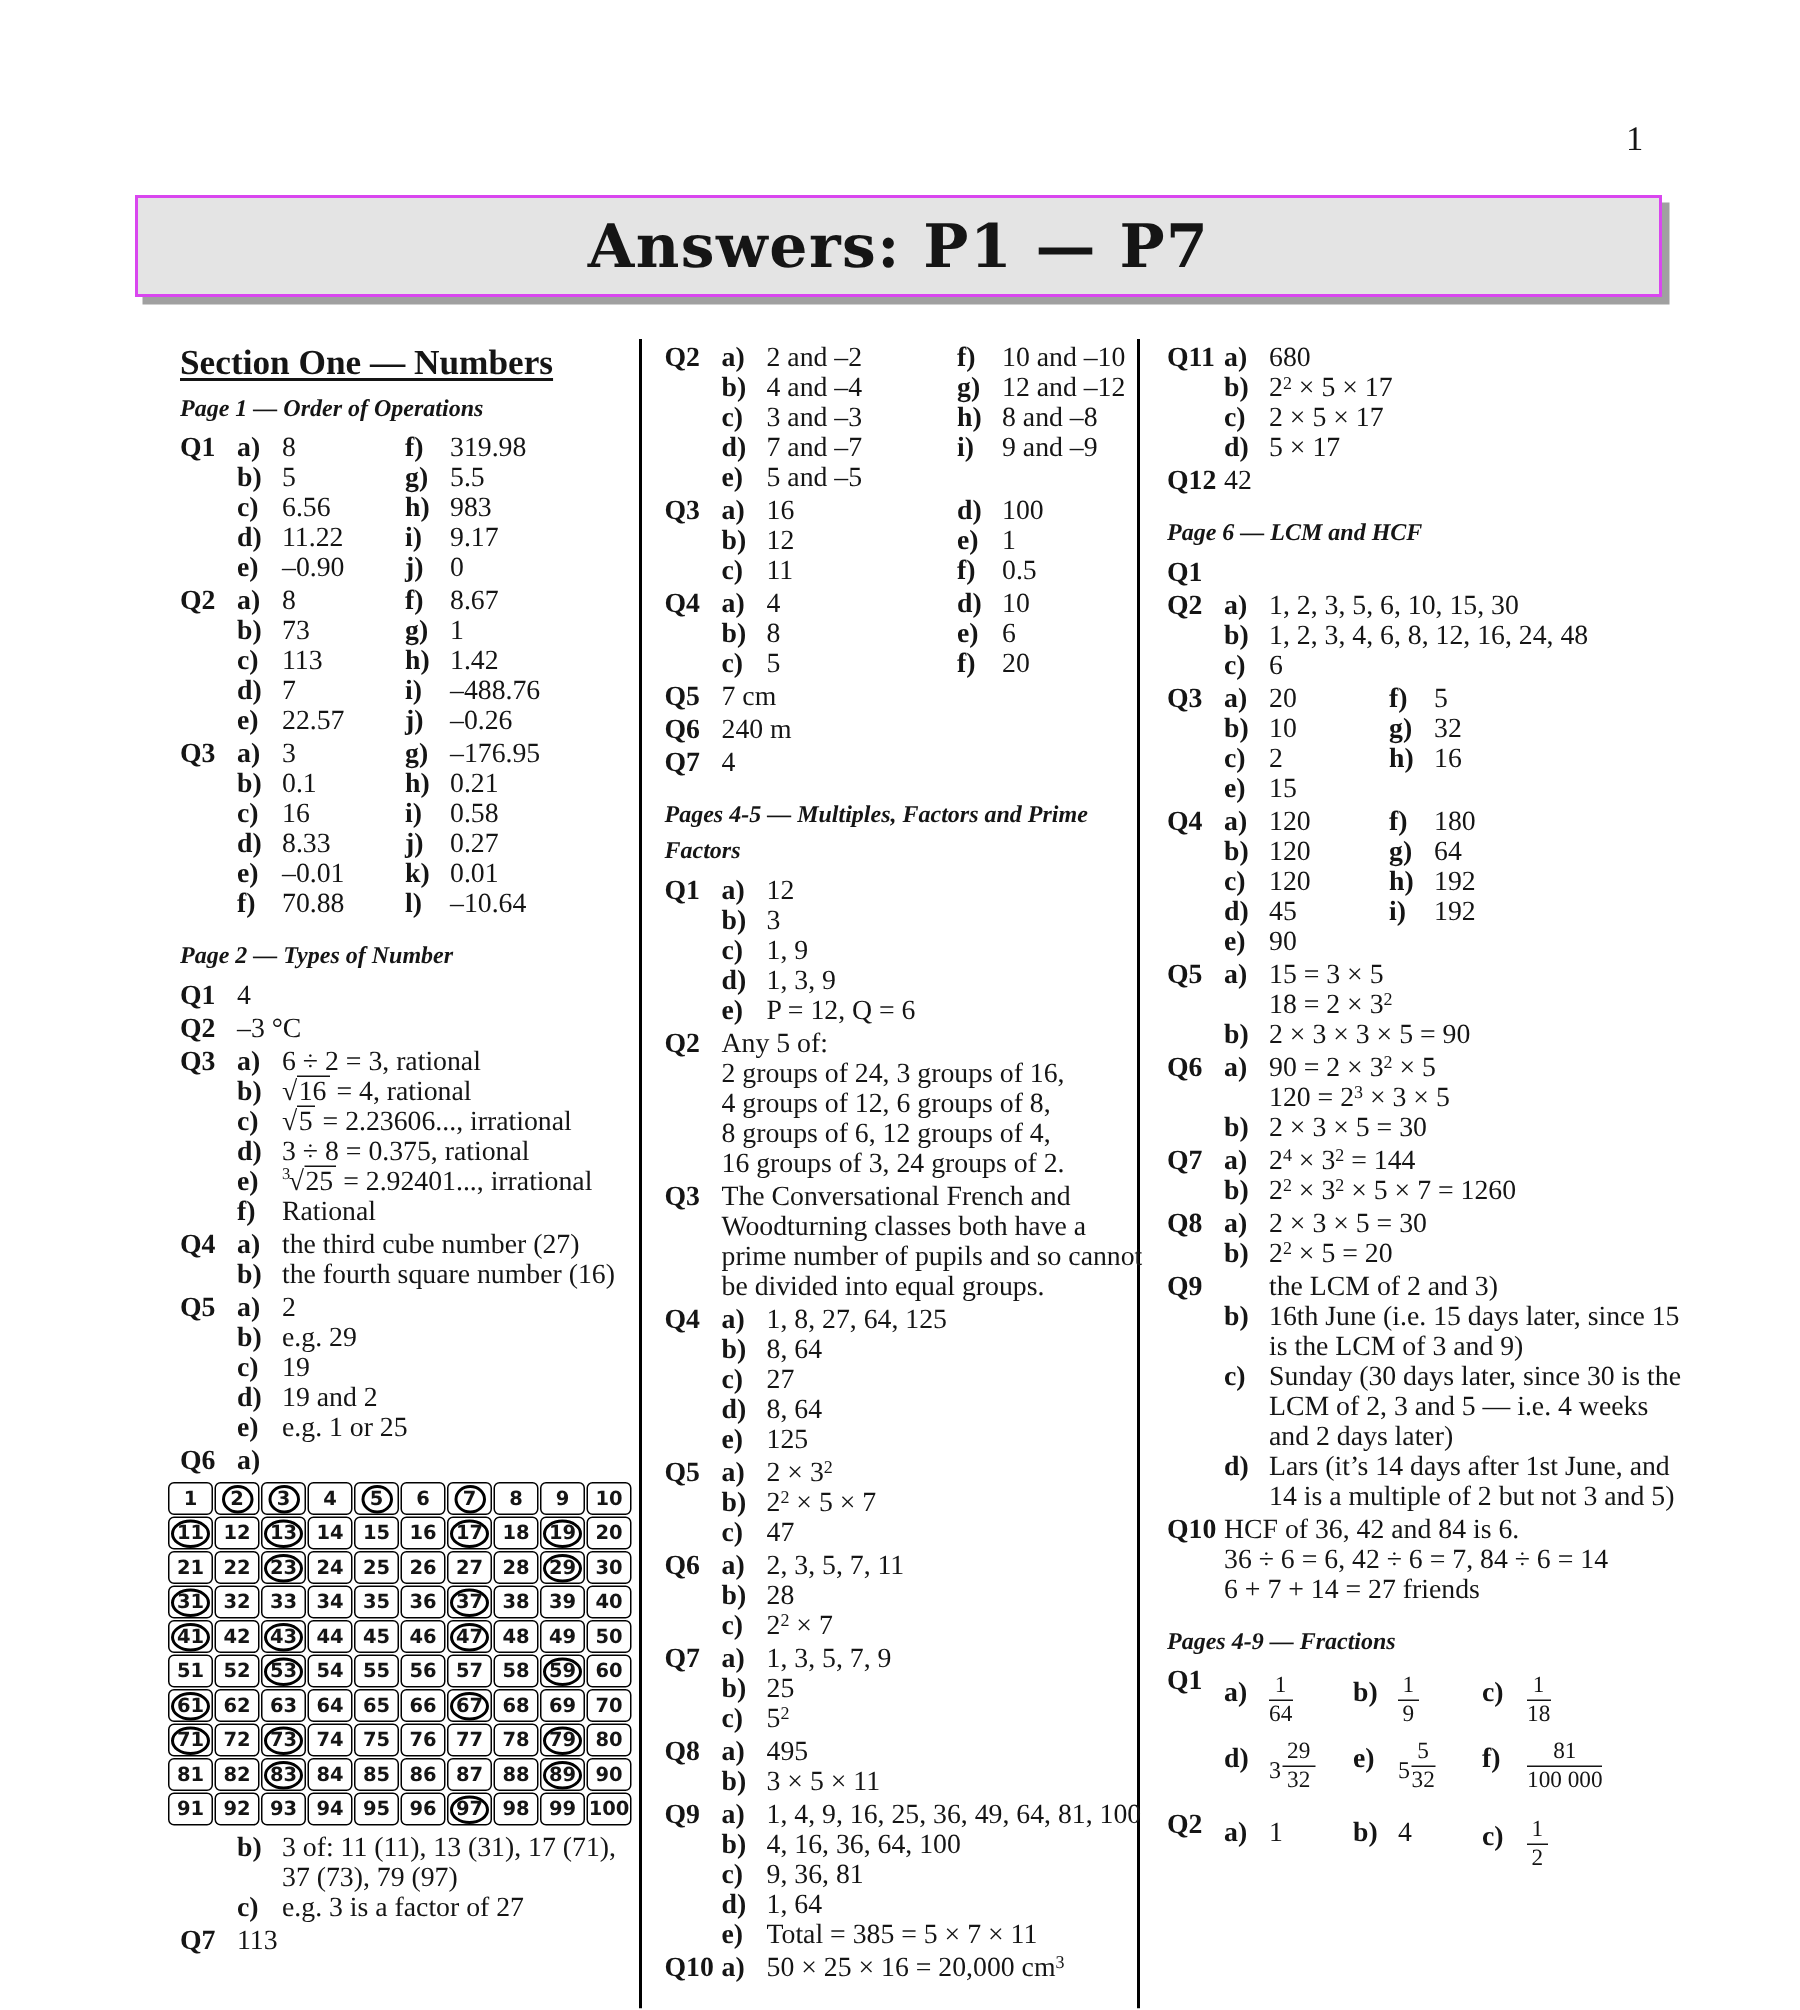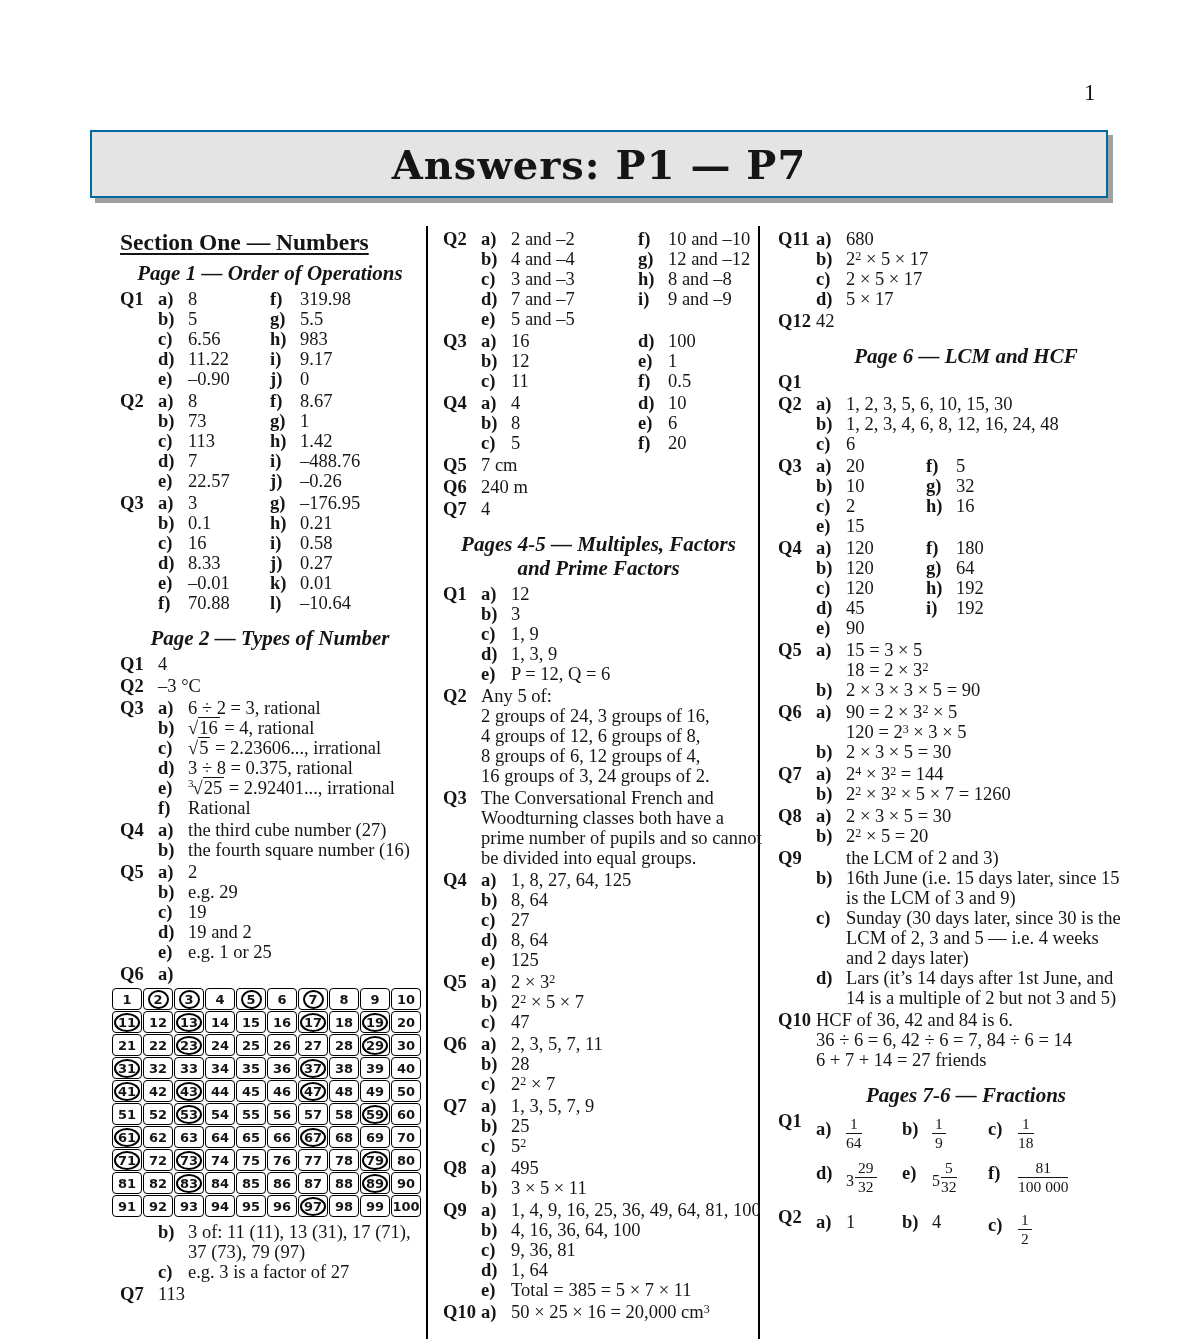--- a/index.html
+++ b/index.html
@@ -4,39 +4,39 @@
 <style>
   html,body{margin:0;padding:0;}
   body{
     width:1200px;height:1340px;position:relative;overflow:hidden;
     background:#ffffff;color:#151515;
     font-family:"Liberation Serif", serif;
   }
   .pnum{position:absolute;top:80px;left:1084px;font-size:23px;}
   .hdr{
     position:absolute;left:90px;top:130px;width:1014px;height:64px;
-    background:#e4e4e4;border:2px solid #0369a1;box-shadow:5px 5px 0 #a0a0a0;
+    background:#e4e4e4;border:2px solid #d946ef;box-shadow:5px 5px 0 #a0a0a0;
     display:flex;align-items:center;justify-content:center;
   }
   .hdr .title{
     font-family:"DejaVu Serif", serif;font-weight:bold;font-size:40px;letter-spacing:1px;
   }
   .content{
     position:absolute;left:110px;top:226px;width:1044px;bottom:1px;
     display:flex;overflow:hidden;font-size:18.5px;
   }
   .col{box-sizing:border-box;}
   .c1{width:318px;border-right:2px solid #000;padding:3px 6px 0 10px;}
   .c2{width:332px;border-right:2px solid #000;padding:3px 4px 0 15px;}
   .c3{flex:1;padding:3px 0 0 18px;}
   .h1{
     font-size:23.5px;font-weight:bold;margin:0 0 5px 0;line-height:27px;
     text-decoration:underline;text-decoration-thickness:2px;text-underline-offset:3px;
   }
-  .h2{font-size:21px;font-weight:bold;font-style:italic;line-height:24px;margin:0 0 4px 0;text-align:center;}
+  .h2{font-size:16px;font-weight:bold;font-style:italic;line-height:24px;margin:0 0 4px 0;}
   .h2.mt{margin-top:13px;}
   .qa{display:flex;margin-bottom:2px;}
   .q{font-weight:bold;width:38px;flex:none;line-height:20px;}
   .rows{flex:1;}
   .row{line-height:20px;white-space:nowrap;}
   .cell{display:inline-block;vertical-align:top;}
   .c1 .cell.paired{width:112px;}
   .c2 .cell.paired{width:157px;}
   .c3 .cell.paired{width:110px;}
   .row.three .cell.paired{width:86px;}
@@ -517,21 +517,21 @@
         </div>
       </div>
       <div class="qa">
         <span class="q">Q10</span>
         <div class="rows">
           <div class="row"><span class="cell"><span class="v">HCF of 36, 42 and 84 is 6.</span></span></div>
           <div class="row"><span class="cell"><span class="v">36 ÷ 6 = 6, 42 ÷ 6 = 7, 84 ÷ 6 = 14</span></span></div>
           <div class="row"><span class="cell"><span class="v">6 + 7 + 14 = 27 friends</span></span></div>
         </div>
       </div>
-      <div class="h2 mt">Pages 7-6 — Fractions</div>
+      <div class="h2 mt">Pages 4-9 — Fractions</div>
       <div class="qa">
         <span class="q">Q1</span>
         <div class="rows">
           <div class="row three tall"><span class="cell paired"><b class="k">a)</b><span class="frac"><span class="fn">1</span><span class="fd">64</span></span></span><span class="cell paired"><b class="k">b)</b><span class="frac"><span class="fn">1</span><span class="fd">9</span></span></span><span class="cell"><b class="k">c)</b><span class="frac"><span class="fn">1</span><span class="fd">18</span></span></span></div>
           <div class="row three tall"><span class="cell paired"><b class="k">d)</b><span class="whole">3</span><span class="frac"><span class="fn">29</span><span class="fd">32</span></span></span><span class="cell paired"><b class="k">e)</b><span class="whole">5</span><span class="frac"><span class="fn">5</span><span class="fd">32</span></span></span><span class="cell"><b class="k">f)</b><span class="frac"><span class="fn">81</span><span class="fd">100 000</span></span></span></div>
         </div>
       </div>
       <div class="qa">
         <span class="q">Q2</span>
         <div class="rows">

